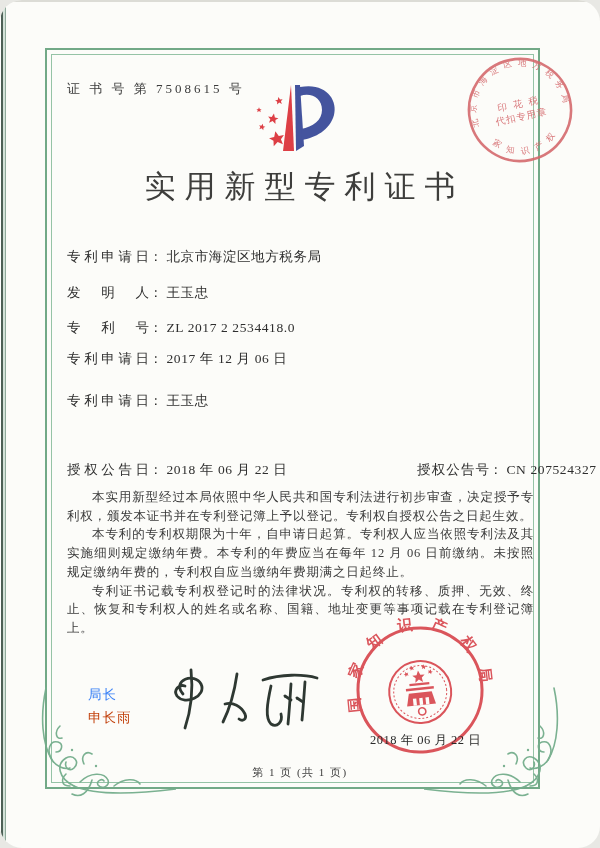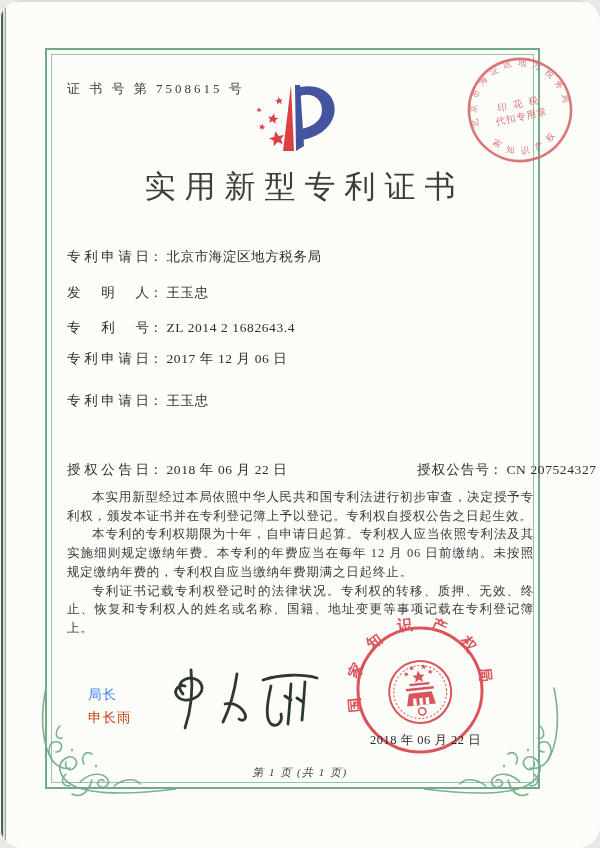--- a/index.html
+++ b/index.html
@@ -59,21 +59,21 @@
   .sig-name  { position:absolute; left:88px; top:709px; font-size:13.5px; letter-spacing:1px; color:#c2410c; }
   .signature { position:absolute; left:145px; top:664px; width:180px; height:74px; }
 
   .office-seal { position:absolute; left:345px; top:615px; width:150px; height:150px; opacity:.92; }
   .seal-date {
     position:absolute; left:370px; top:732px; font-size:12.5px;
     letter-spacing:0.5px; color:#2a2a2a; z-index:5;
   }
   .footer {
     position:absolute; left:0; top:765px; width:600px; text-align:center;
-    font-size:11px; letter-spacing:1.5px; color:#3c3c3c;font-style:italic;
+    font-size:11px; letter-spacing:1.5px; color:#3c3c3c;
   }
 </style>
 </head>
 <body>
 
 <div class="page">
 
   <div class="scan-edge-left"></div>
   <div class="scan-edge-top"></div>
 
@@ -151,21 +151,21 @@
 
   <h1 class="title">实用新型专利证书</h1>
 
   <div class="frow" style="top:248px">
     <span class="flabel">专利申请日</span><span class="fsep">：</span><span class="fvalue">北京市海淀区地方税务局</span>
   </div>
   <div class="frow" style="top:284px">
     <span class="flabel">发明人</span><span class="fsep">：</span><span class="fvalue">王玉忠</span>
   </div>
   <div class="frow" style="top:319px">
-    <span class="flabel">专利号</span><span class="fsep">：</span><span class="fvalue">ZL 2014 2 1682643.4</span>
+    <span class="flabel">专利号</span><span class="fsep">：</span><span class="fvalue">ZL 2017 2 2534418.0</span>
   </div>
   <div class="frow" style="top:350px">
     <span class="flabel">专利申请日</span><span class="fsep">：</span><span class="fvalue">2017 年 12 月 06 日</span>
   </div>
   <div class="frow" style="top:392px">
     <span class="flabel">专利申请日</span><span class="fsep">：</span><span class="fvalue">王玉忠</span>
   </div>
   <div class="frow" style="top:461px">
     <span class="flabel">授权公告日</span><span class="fsep">：</span><span class="fvalue">2018 年 06 月 22 日</span>
     <span class="frow-right">

